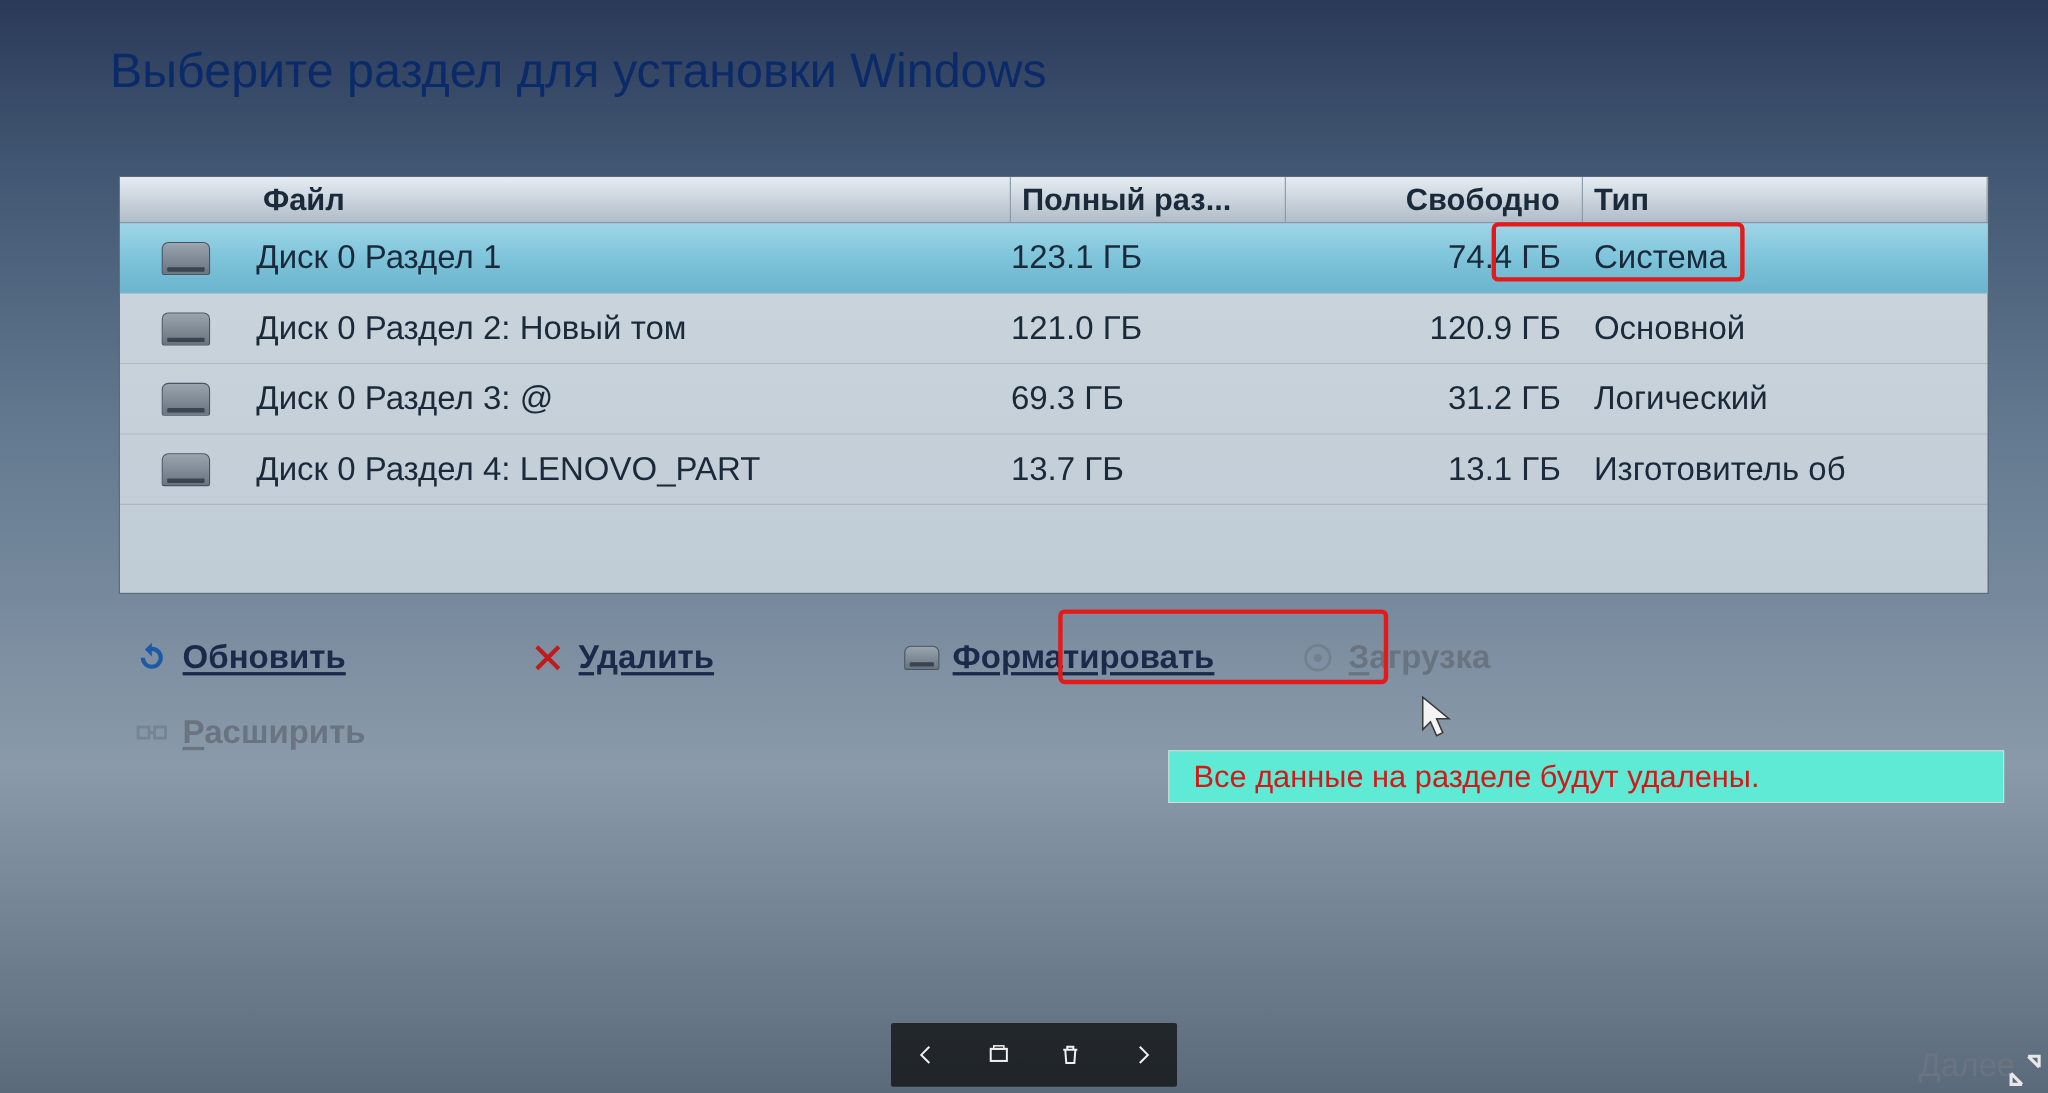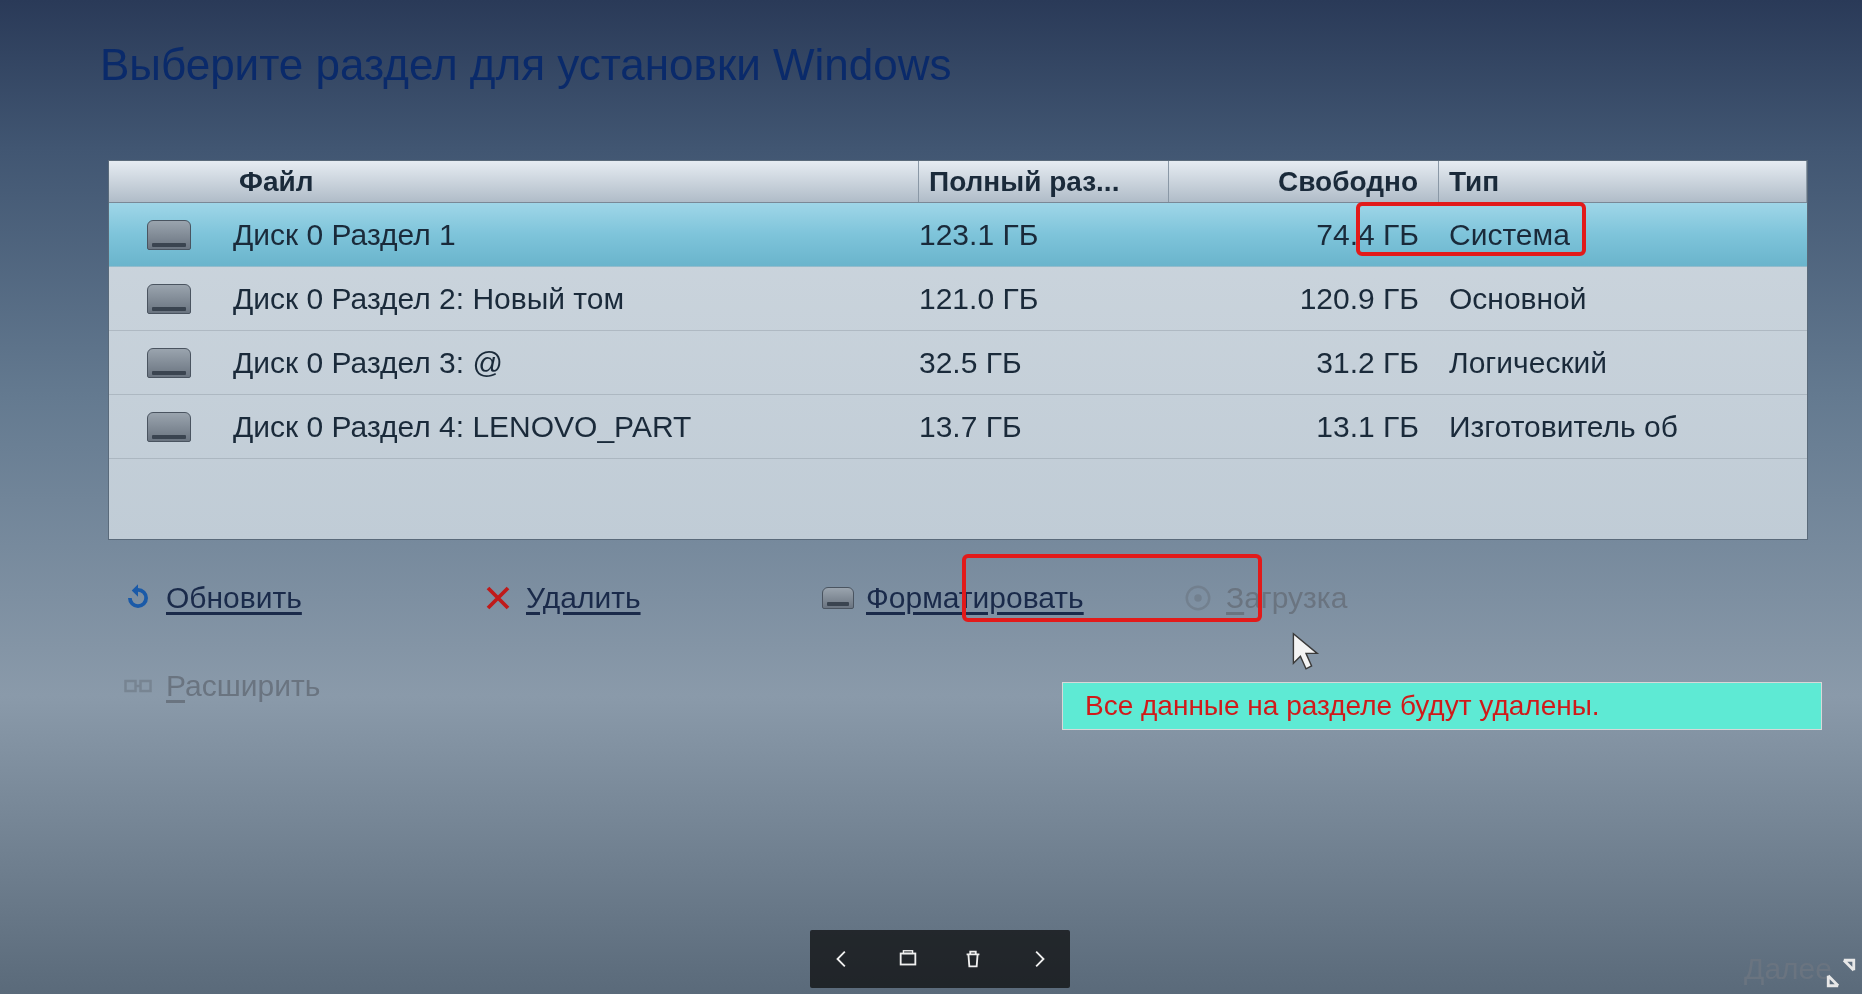--- a/index.html
+++ b/index.html
@@ -74,22 +74,23 @@
     background: #3a4450;
     border-radius: 1px;
   }
   .buttons {
     position: absolute;
     left: 100px; top: 570px;
     width: 1700px;
     display: grid;
     grid-template-columns: 360px 340px 360px 340px;
     grid-template-rows: 56px 56px;
-    row-gap: 32px;
+    row-gap: 12px;
     font-size: 30px;
+    font-weight: bold;
   }
   .btn {
     display: flex;
     align-items: center;
     gap: 10px;
     color: #1a2a4a;
     cursor: pointer;
   }
   .btn .lbl { text-decoration: underline; text-underline-offset: 4px; }
   .btn.disabled { color: #6a7480; cursor: default; }
@@ -183,21 +184,21 @@
           <div class="cell cell-name">Диск 0 Раздел 2: Новый том</div>
           <div class="cell cell-size">121.0 ГБ</div>
           <div class="cell cell-free">120.9 ГБ</div>
           <div class="cell cell-type">Основной</div>
         </div>
         <div class="row">
           <div class="cell cell-icon">
             <span class="disk-ic"></span>
           </div>
           <div class="cell cell-name">Диск 0 Раздел 3: @</div>
-          <div class="cell cell-size">32.5 ГБ</div>
+          <div class="cell cell-size">69.3 ГБ</div>
           <div class="cell cell-free">31.2 ГБ</div>
           <div class="cell cell-type">Логический</div>
         </div>
         <div class="row">
           <div class="cell cell-icon">
             <span class="disk-ic"></span>
           </div>
           <div class="cell cell-name">Диск 0 Раздел 4: LENOVO_PART</div>
           <div class="cell cell-size">13.7 ГБ</div>
           <div class="cell cell-free">13.1 ГБ</div>

